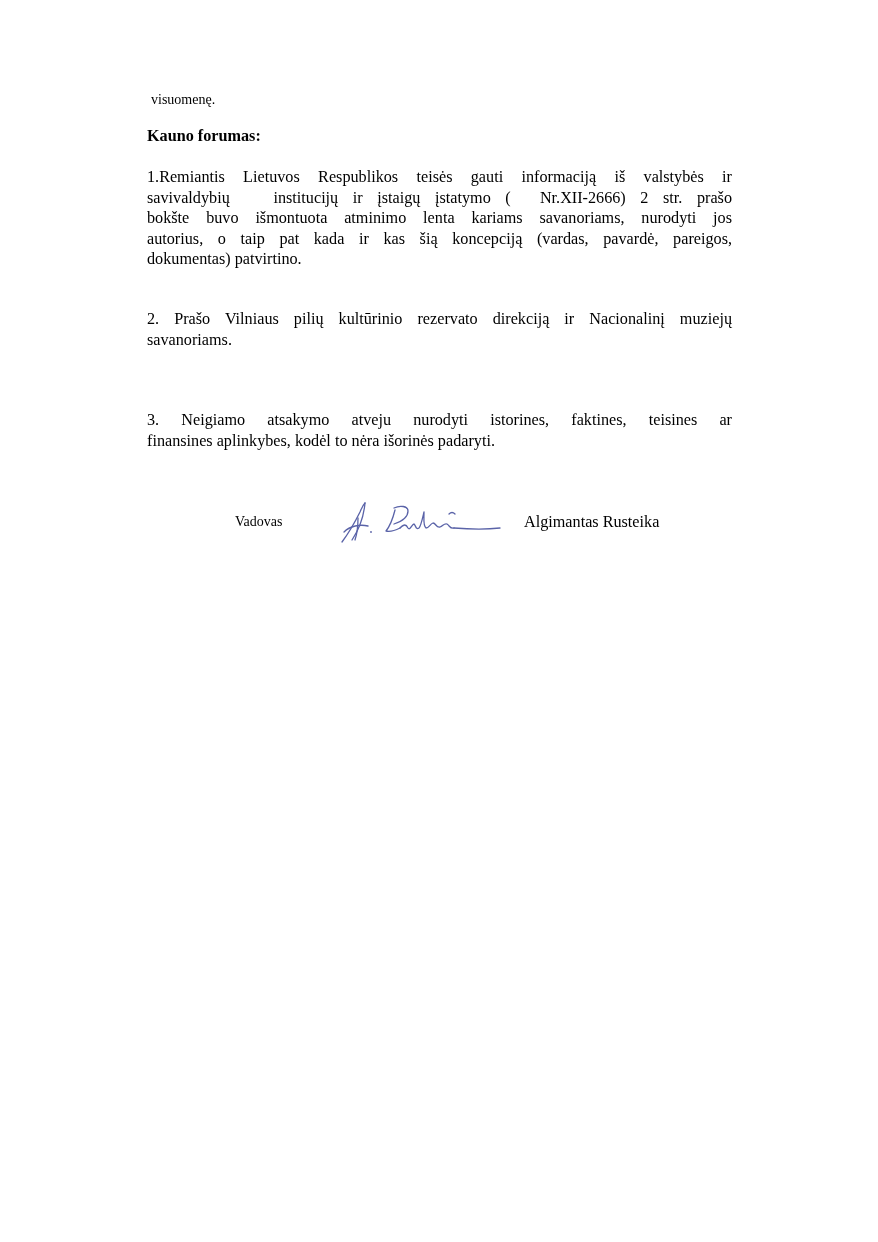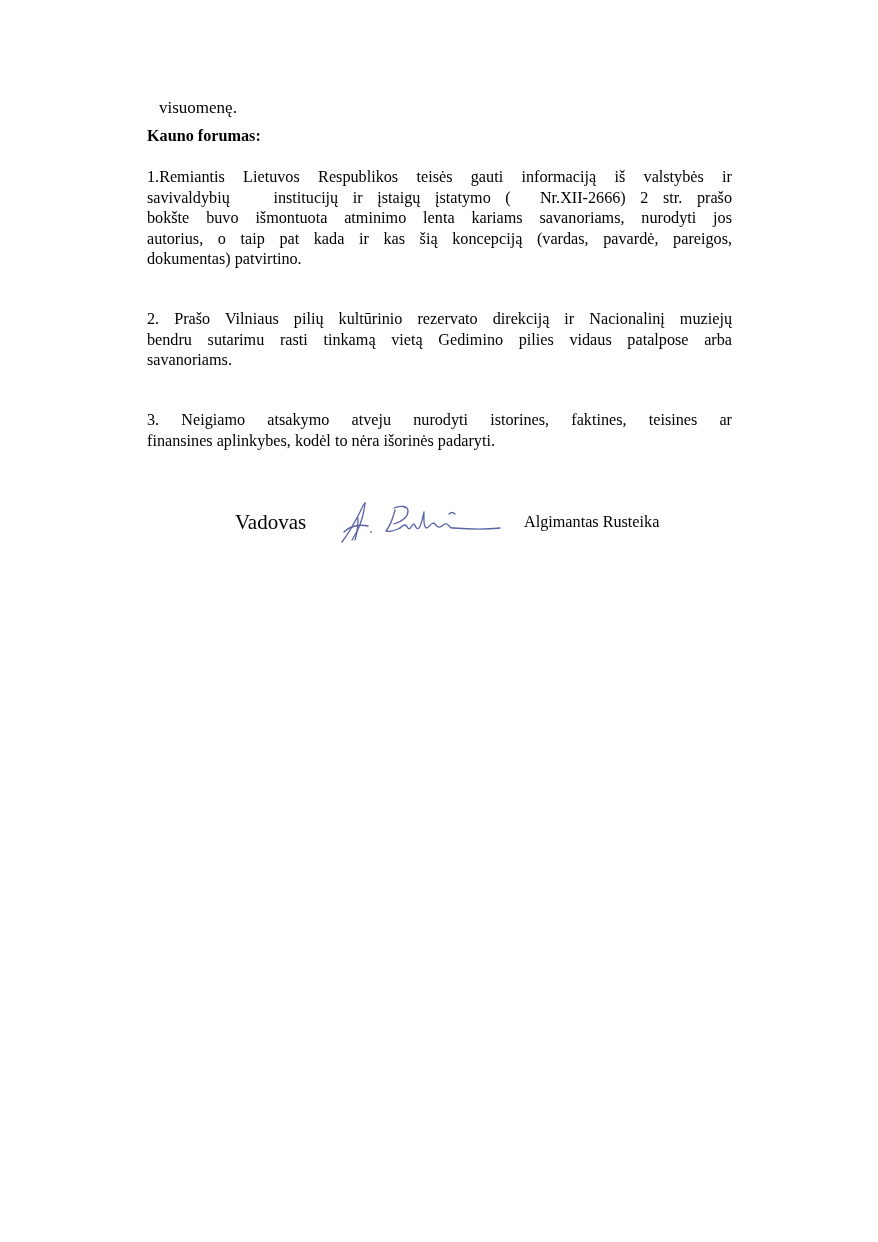--- a/index.html
+++ b/index.html
@@ -21,23 +21,23 @@
       width: 878px;
       height: 1242px;
       background: #ffffff;
     }
     .text-col {
       position: absolute;
       left: 147px;
       width: 585px;
     }
     .p-plain {
-      font-size: 17px;
+      font-size: 14px;
       line-height: 20.5px;
-      margin: 12px;
+      margin: 4px;
       font-weight: normal;
     }
     .p-heading {
       font-size: 16.2px;
       line-height: 20.5px;
       margin: 0;
       font-weight: bold;
     }
     .p-bold {
       font-size: 16.2px;
@@ -62,21 +62,21 @@
       position: absolute;
       top: 508px;
       left: 0;
       width: 878px;
       height: 50px;
     }
     .sig-title {
       position: absolute;
       left: 235px;
       top: 4px;
-      font-size: 21px;
+      font-size: 14px;
       line-height: 20px;
     }
     .sig-name {
       position: absolute;
       left: 524px;
       top: 4px;
       font-size: 16.2px;
       line-height: 20px;
     }
     .sig-mark {
@@ -106,21 +106,20 @@
       <span class="line" style="white-space:pre;">savivaldybių   institucijų ir įstaigų įstatymo (  Nr.XII-2666) 2 str. prašo</span>
       <span class="line">bokšte buvo išmontuota atminimo lenta kariams savanoriams, nurodyti jos</span>
       <span class="line">autorius, o taip pat kada ir kas šią koncepciją (vardas, pavardė, pareigos,</span>
       <span class="line last">dokumentas) patvirtino.</span>
     </div>
   </div>
 
   <div class="text-col" style="top:309px;">
     <div class="p-bold">
       <span class="line">2. Prašo Vilniaus pilių kultūrinio rezervato direkciją ir Nacionalinį muziejų</span>
-      <span class="line">bendru sutarimu rasti tinkamą vietą Gedimino pilies vidaus patalpose arba</span>
       <span class="line last">savanoriams.</span>
     </div>
   </div>
 
   <div class="text-col" style="top:410px;">
     <div class="p-bold">
       <span class="line">3. Neigiamo atsakymo atveju nurodyti istorines, faktines, teisines ar</span>
       <span class="line last">finansines aplinkybes, kodėl to nėra išorinės padaryti.</span>
     </div>
   </div>

